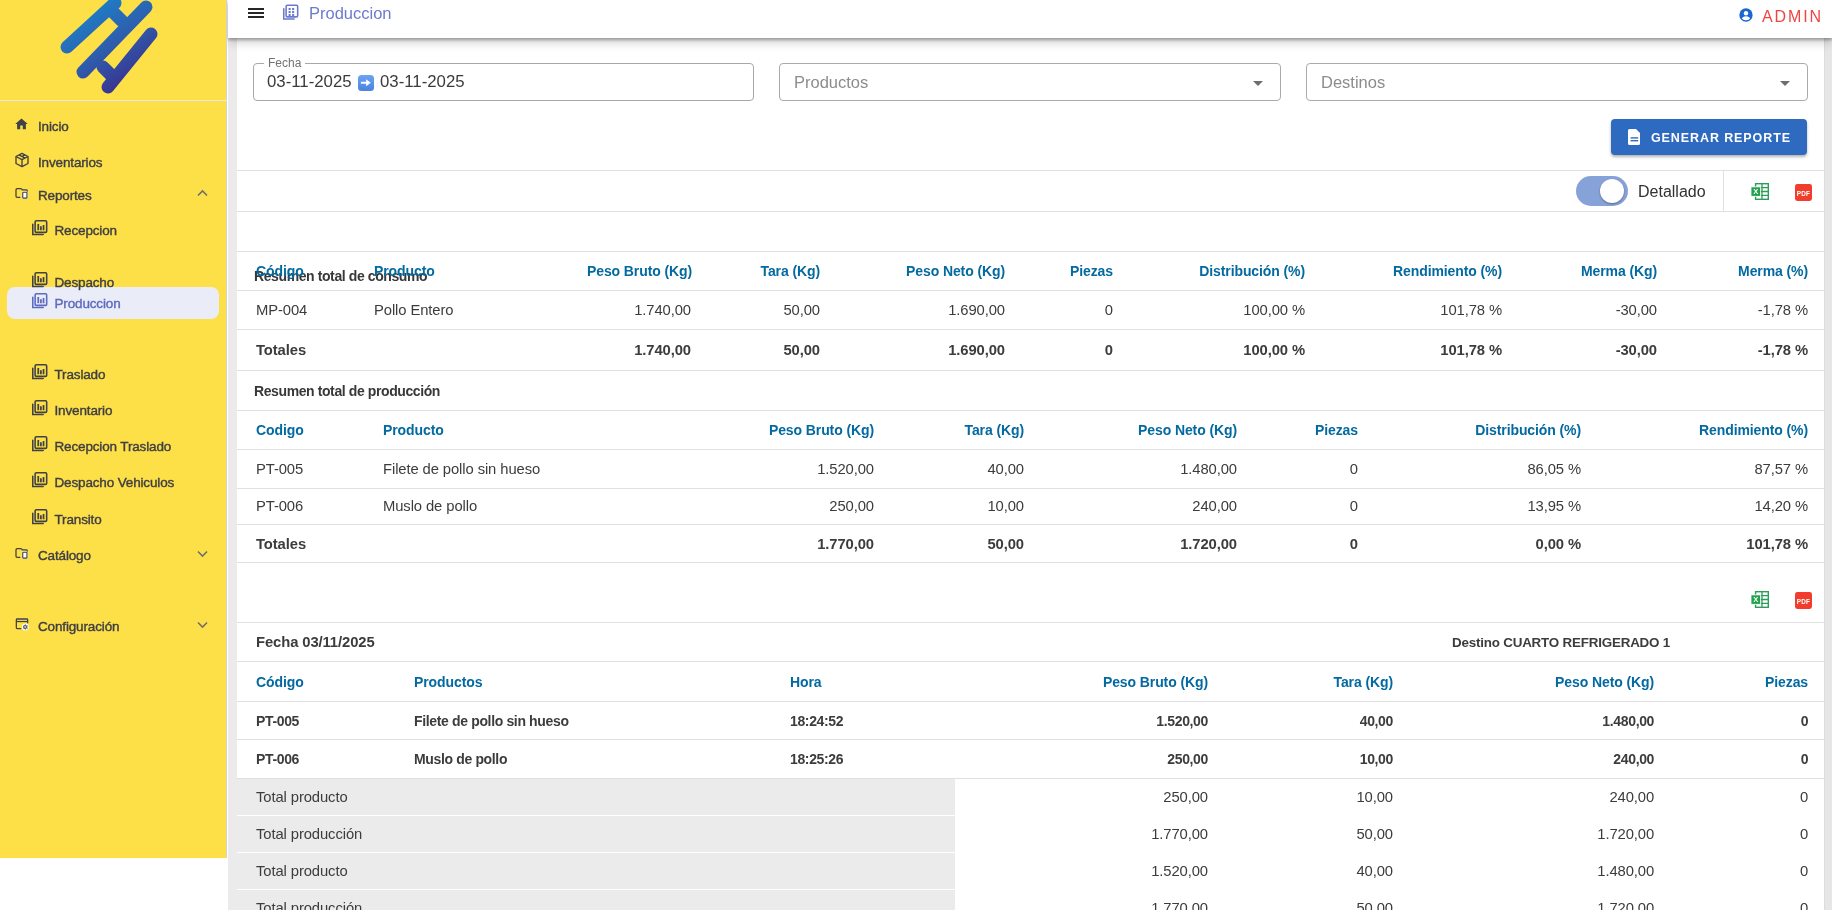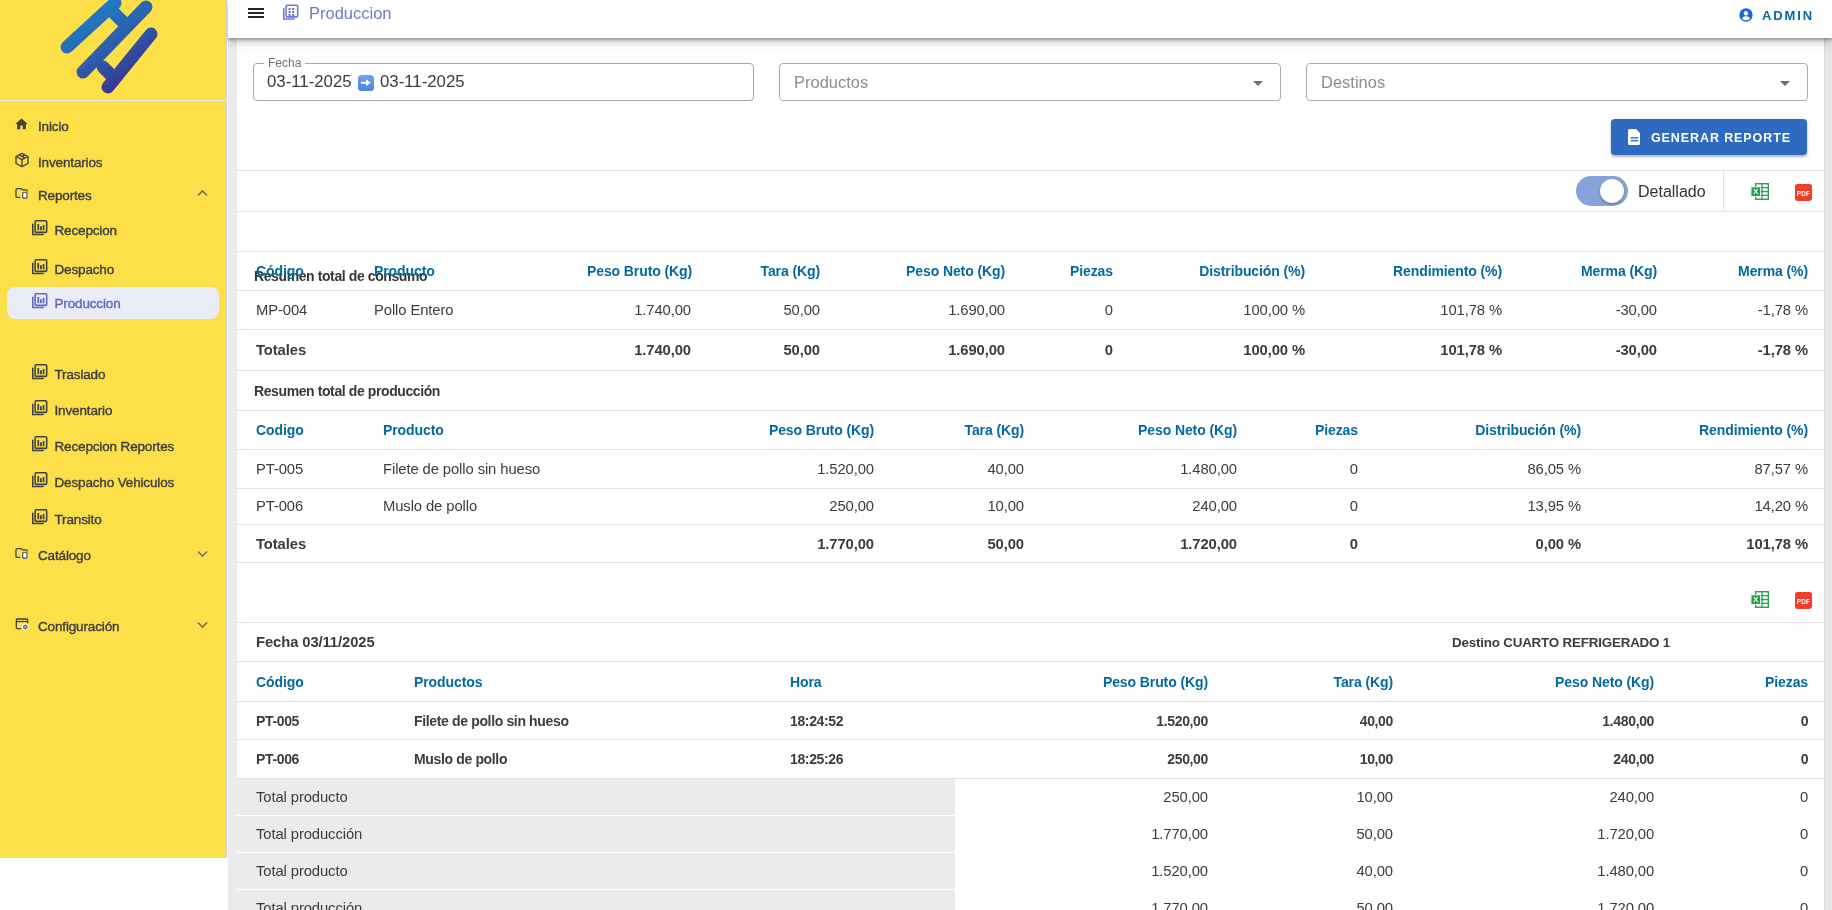--- a/index.html
+++ b/index.html
@@ -26,22 +26,22 @@
   
   #stripL { position:absolute; left:228px; top:38px; width:9px; height:872px; background:#ebebeb; }
   #stripR { position:absolute; left:1824px; top:38px; width:8px; height:872px; background:#e6e6e6;
     border-left:1px solid #dcdcdc;}
   
   #topbar { position:absolute; left:228px; top:0; width:1604px; height:38px; background:#fff;
     box-shadow:0 2px 3px rgba(0,0,0,.30), 0 5px 9px rgba(0,0,0,.17); z-index:4; }
   #hamb { position:absolute; left:248px; top:8px; }
   #hamb div { width:16px; height:2px; background:#262626; margin-bottom:2.2px; }
   #ttl { position:absolute; left:309px; top:4px; font-size:16.5px; color:#6b7ace; }
-  #admin { position:absolute; left:1762px; top:8px; font-size:13px; font-weight:bold;
-    letter-spacing:1.9px; color:#0369a1; }
+  #admin { position:absolute; left:1762px; top:8px; font-size:16px; font-weight:normal;
+    letter-spacing:1.9px; color:#ef4444; }
   
   .outl { position:absolute; height:38px; border:1px solid #ababab; border-radius:4px; background:#fff; }
   .outl .ph { position:absolute; left:14px; top:50%; transform:translateY(-50%); font-size:16.5px;
     color:#8c8c8c; }
   .caret { position:absolute; top:17px; width:0; height:0; border-left:5px solid transparent;
     border-right:5px solid transparent; border-top:5.5px solid #6e6e6e; }
   #fecha { left:253px; top:63px; width:501px; border-color:#a8a8a8;}
   #fechaLegend { position:absolute; left:10px; top:-7px; font-size:12px; color:#737373;
     background:#fff; padding:0 4px; line-height:13px;}
   .fechaTxt { position:absolute; top:50%; transform:translateY(-50%); font-size:16.8px;
@@ -133,21 +133,21 @@
             <rect x="7" y="3.8" width="13.2" height="13.2" rx="1.4"></rect>
           </g>
           <g fill="#414146">
             <rect x="9.6" y="7.4" width="2" height="7.2"></rect>
             <rect x="12.6" y="10" width="2" height="4.6"></rect>
             <rect x="15.6" y="8.6" width="2" height="6"></rect>
           </g>
         </svg></span>
       <span class="lbl">Recepcion</span>
     </div>
-  <div class="navitem sub" style="top:253px;">
+  <div class="navitem sub" style="top:266px;">
       <span class="ic"><svg width="21" height="21" viewBox="0 0 24 24">
           <g fill="none" stroke="#414146" stroke-width="1.8">
             <path d="M4.3 7.8v11.6h11.9" stroke-linecap="round"></path>
             <rect x="7" y="3.8" width="13.2" height="13.2" rx="1.4"></rect>
           </g>
           <g fill="#414146">
             <rect x="9.6" y="7.4" width="2" height="7.2"></rect>
             <rect x="12.6" y="10" width="2" height="4.6"></rect>
             <rect x="15.6" y="8.6" width="2" height="6"></rect>
           </g>
@@ -201,21 +201,21 @@
           <g fill="none" stroke="#414146" stroke-width="1.8">
             <path d="M4.3 7.8v11.6h11.9" stroke-linecap="round"></path>
             <rect x="7" y="3.8" width="13.2" height="13.2" rx="1.4"></rect>
           </g>
           <g fill="#414146">
             <rect x="9.6" y="7.4" width="2" height="7.2"></rect>
             <rect x="12.6" y="10" width="2" height="4.6"></rect>
             <rect x="15.6" y="8.6" width="2" height="6"></rect>
           </g>
         </svg></span>
-      <span class="lbl">Recepcion Reportes</span>
+      <span class="lbl">Recepcion Traslado</span>
     </div>
   <div class="navitem sub" style="top:466px;">
       <span class="ic"><svg width="21" height="21" viewBox="0 0 24 24">
           <g fill="none" stroke="#414146" stroke-width="1.8">
             <path d="M4.3 7.8v11.6h11.9" stroke-linecap="round"></path>
             <rect x="7" y="3.8" width="13.2" height="13.2" rx="1.4"></rect>
           </g>
           <g fill="#414146">
             <rect x="9.6" y="7.4" width="2" height="7.2"></rect>
             <rect x="12.6" y="10" width="2" height="4.6"></rect>

